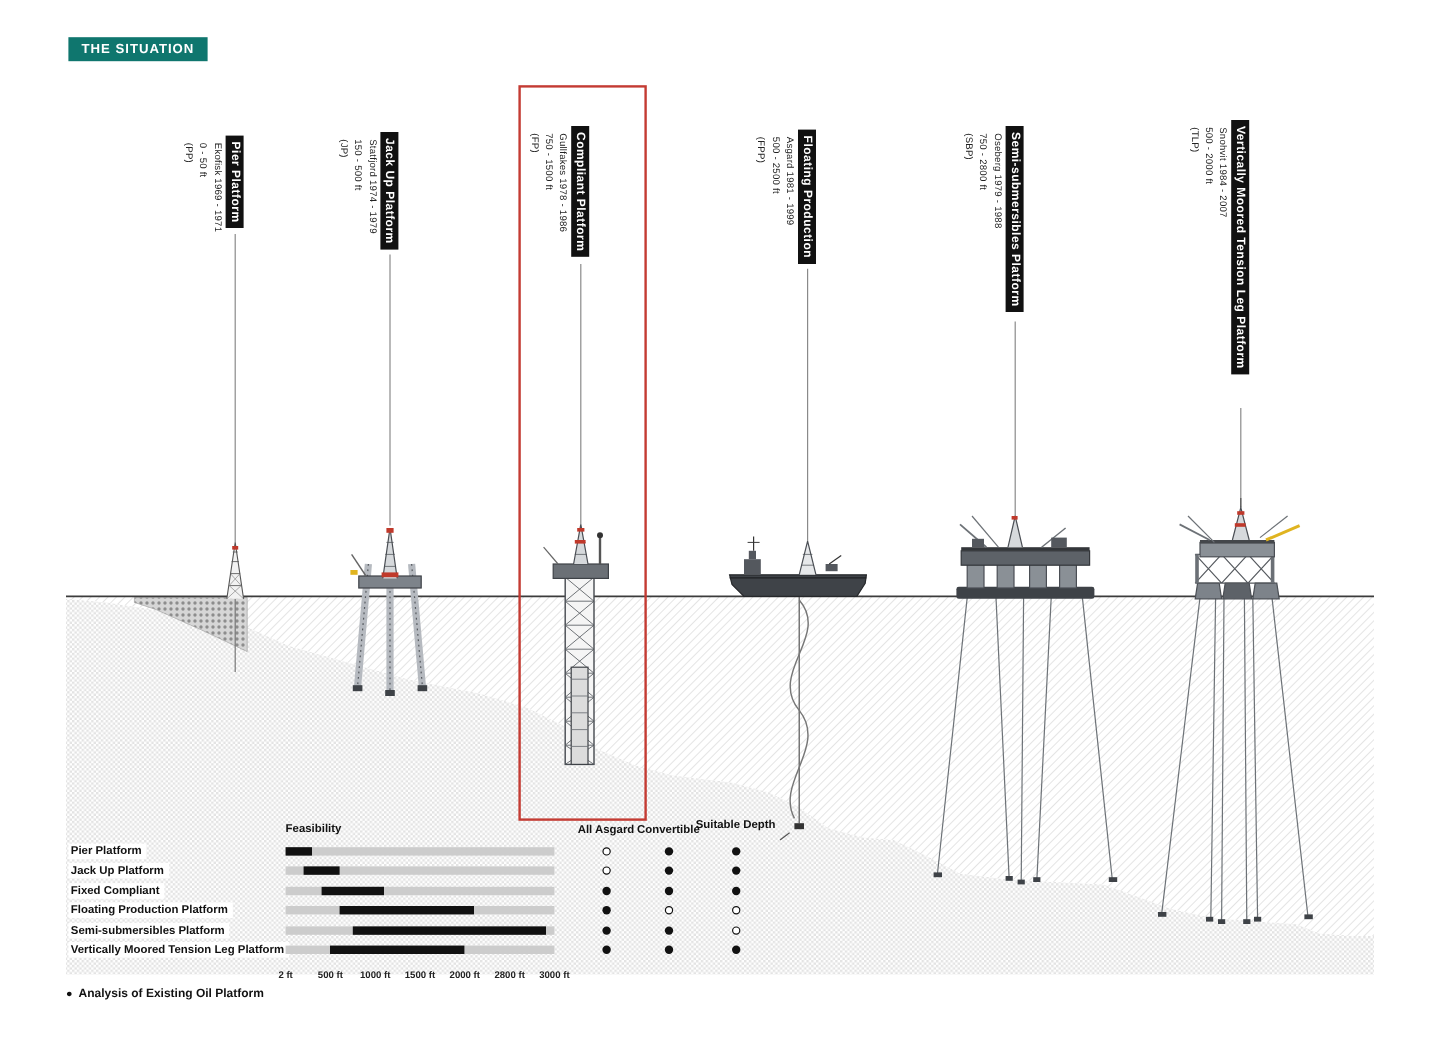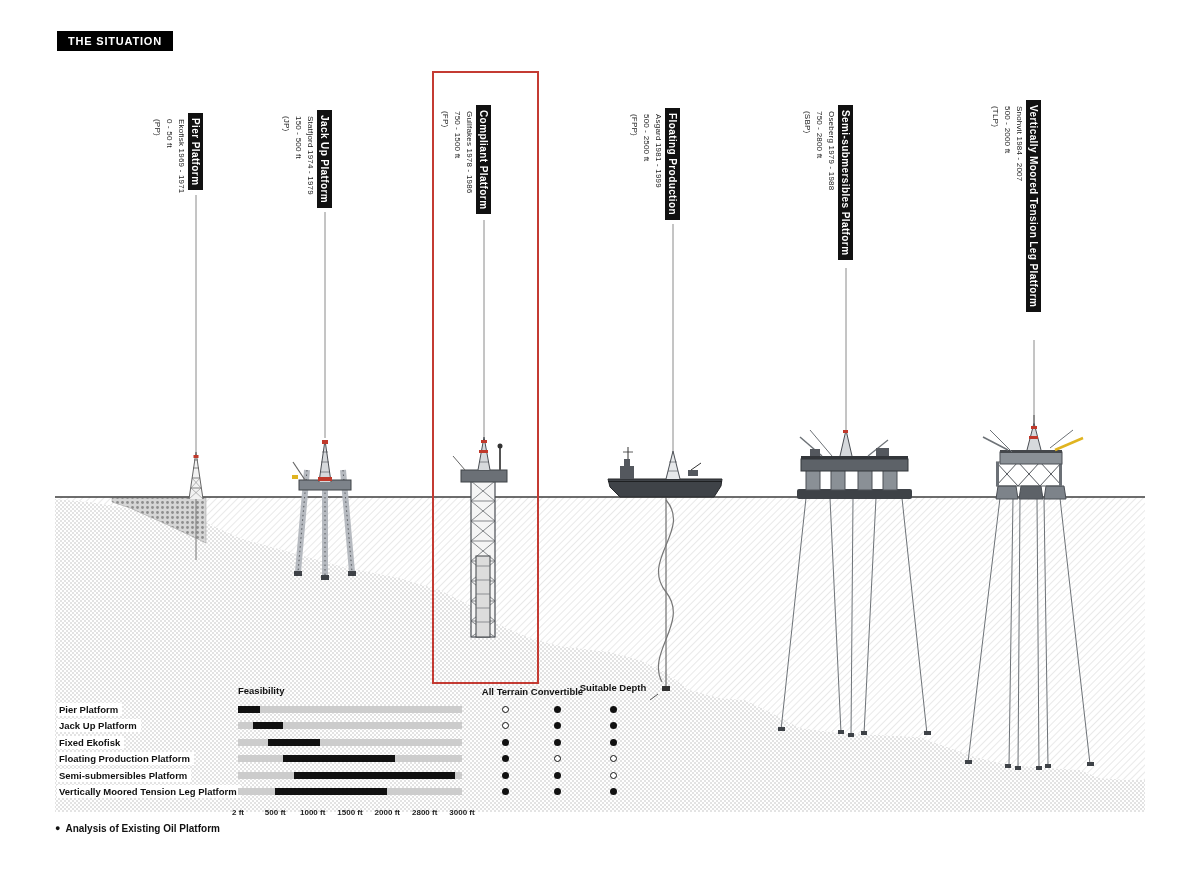--- a/index.html
+++ b/index.html
@@ -1,20 +1,20 @@
 <!DOCTYPE html>
 <html><head>
 <meta charset="utf-8">
 <style>
   html,body{margin:0;padding:0;background:#ffffff;}
   body{font-family:"Liberation Sans",sans-serif;color:#1a1a1a;}
   .canvas{position:relative;width:1200px;height:887px;background:#fff;overflow:hidden;}
 
   
-  .situation-tag{position:absolute;left:57px;top:31px;background:#000000;color:#fff;
+  .situation-tag{position:absolute;left:57px;top:31px;background:#0f766e;color:#fff;
     font-size:11px;font-weight:bold;letter-spacing:.8px;padding:4px 11px;}
 
   
   .scene{position:absolute;left:0;top:0;}
 
   
   .label-group{position:absolute;display:flex;align-items:flex-start;gap:2px;}
   .lg-small{writing-mode:vertical-rl;font-size:8px;line-height:10px;color:#222;
     white-space:nowrap;margin-top:6px;letter-spacing:.2px;}
   .lg-title{writing-mode:vertical-rl;background:#111;color:#fff;font-size:10px;
@@ -247,37 +247,37 @@
     <span class="lg-small">(TLP)</span>
     <span class="lg-small">500 - 2000 ft</span>
     <span class="lg-small">Snohvit 1984 - 2007</span>
     <span class="lg-title">Vertically Moored Tension Leg Platform</span>
   </div>
 
   <div class="highlight-box"></div>
 
   <div class="chart" id="feasibility-chart">
     <span class="hdr" style="left:183px;top:3px">Feasibility</span>
-    <span class="hdr centered" style="left:450px;top:4px">All Terrain</span>
+    <span class="hdr centered" style="left:450px;top:4px">All Asgard</span>
     <span class="hdr centered" style="left:502px;top:4px">Convertible</span>
     <span class="hdr centered" style="left:558px;top:0">Suitable Depth</span>
     <div id="chart-rows">
         <div class="row-label" style="top: 21px;">Pier Platform</div>
         <div class="bar-track" style="left: 183px; top: 24px; width: 224px;"></div>
         <div class="bar-fill" style="left: 183px; top: 24px; width: 22.4px;"></div>
         <div class="dot open" style="left: 446.5px; top: 24px;"></div>
         <div class="dot filled" style="left: 498.5px; top: 24px;"></div>
         <div class="dot filled" style="left: 554.5px; top: 24px;"></div>
         <div class="row-label" style="top: 37.4px;">Jack Up Platform</div>
         <div class="bar-track" style="left: 183px; top: 40.4px; width: 224px;"></div>
         <div class="bar-fill" style="left: 197.9px; top: 40.4px; width: 29.9px;"></div>
         <div class="dot open" style="left: 446.5px; top: 40.4px;"></div>
         <div class="dot filled" style="left: 498.5px; top: 40.4px;"></div>
         <div class="dot filled" style="left: 554.5px; top: 40.4px;"></div>
-        <div class="row-label" style="top: 53.8px;">Fixed Ekofisk</div>
+        <div class="row-label" style="top: 53.8px;">Fixed Compliant</div>
         <div class="bar-track" style="left: 183px; top: 56.8px; width: 224px;"></div>
         <div class="bar-fill" style="left: 212.9px; top: 56.8px; width: 52.3px;"></div>
         <div class="dot filled" style="left: 446.5px; top: 56.8px;"></div>
         <div class="dot filled" style="left: 498.5px; top: 56.8px;"></div>
         <div class="dot filled" style="left: 554.5px; top: 56.8px;"></div>
         <div class="row-label" style="top: 70.2px;">Floating Production Platform</div>
         <div class="bar-track" style="left: 183px; top: 73.2px; width: 224px;"></div>
         <div class="bar-fill" style="left: 227.8px; top: 73.2px; width: 112px;"></div>
         <div class="dot filled" style="left: 446.5px; top: 73.2px;"></div>
         <div class="dot open" style="left: 498.5px; top: 73.2px;"></div>

